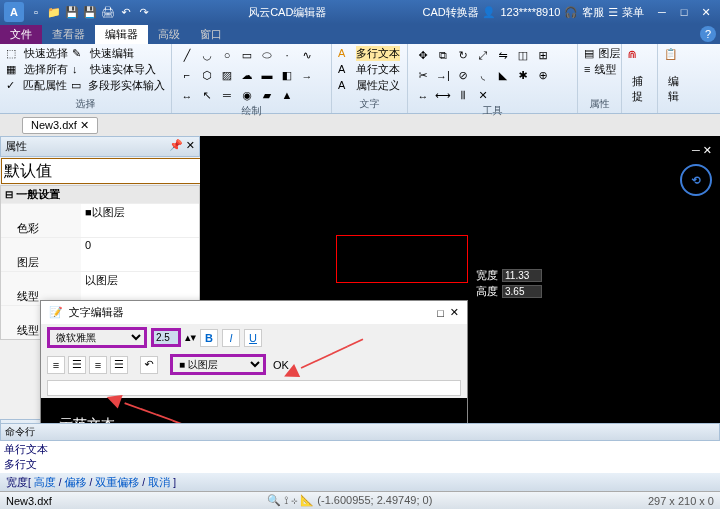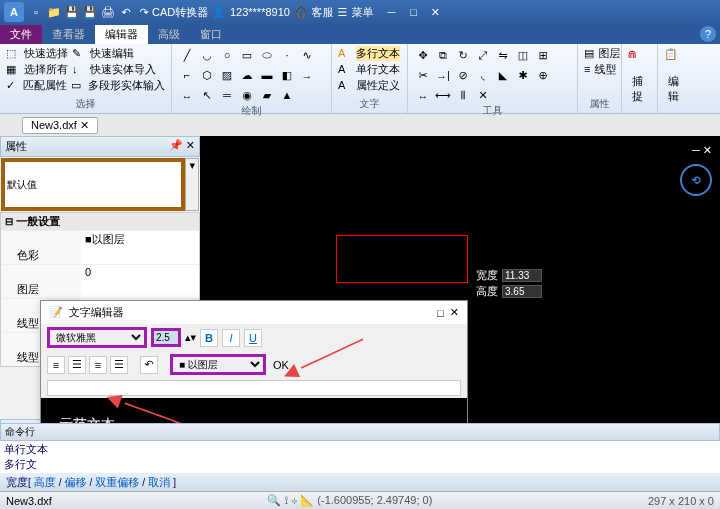--- a/index.html
+++ b/index.html
@@ -25,21 +25,21 @@
 .rgroup .iconrow{display:flex;gap:2px;flex-wrap:wrap}
 .rgroup .iconrow span{width:18px;height:18px;display:flex;align-items:center;justify-content:center}
 .bigbtn{display:flex;flex-direction:column;align-items:center;gap:2px;padding:2px 4px}
 .bigbtn .bicon{width:24px;height:24px}
 .tabbar{height:22px;background:#e8e8e8;display:flex;align-items:center;padding:0 22px;gap:4px}
 .tabbar .tab{background:#fff;border:1px solid #aaa;padding:1px 8px;border-radius:2px}
 .mainarea{display:flex;height:340px}
 .leftpanel{width:200px;display:flex;flex-direction:column;background:#f0f0f0}
 .panelhdr{background:linear-gradient(#e8f0f8,#d0dce8);padding:2px 4px;display:flex;justify-content:space-between;border:1px solid #a8c0d8;font-size:10px}
 .dropdown{display:flex;margin:1px}
-.dropdown input{flex:1;border:4px solid #a16207;padding:17px 2px;font-size:10px}
+.dropdown input{flex:1;border:1px solid #a16207;padding:3px 2px;font-size:16px}
 .propgrid{background:#fff;border:1px solid #ccc;flex:0 0 auto}
 .propgrid .cat{background:#e8e8e8;padding:1px 4px;font-weight:bold;font-size:10px}
 .propgrid .prop{display:flex;border-top:1px solid #eee;font-size:10px}
 .propgrid .prop .k{width:80px;padding:17px 4px 1px 16px;background:#f8f8f8}
 .propgrid .prop .v{flex:1;padding:1px 4px}
 .canvas{flex:1;background:#000;position:relative}
 .canvas .corner{position:absolute;right:8px;top:8px;color:#fff}
 .canvas .badge{position:absolute;right:8px;top:28px;width:32px;height:32px;border:2px solid #3d7dd8;border-radius:16px;display:flex;align-items:center;justify-content:center;color:#3d7dd8;font-weight:bold}
 .redrect{position:absolute;left:336px;top:235px;width:132px;height:48px;border:1px solid #f00}
 .dimlabel{position:absolute;color:#fff;font-size:10px;display:flex;gap:4px;align-items:center}
@@ -73,20 +73,21 @@
   <div class="logo">A</div>
   <div class="qat">
     <span>▫</span>
     <span>📁</span>
     <span>💾</span>
     <span>💾</span>
     <span>🖨</span>
     <span>↶</span>
     <span>↷</span>
   </div>
+  <div class="title">风云CAD编辑器</div>
   <div class="userarea">
     <span style="display:flex;align-items:center;gap:2px">CAD转换器</span>
     <span>👤</span>
     <span>123****8910</span>
     <span>🎧</span>
     <span>客服</span>
     <span>☰</span>
     <span>菜单</span>
   </div>
   <div class="wincontrols">

